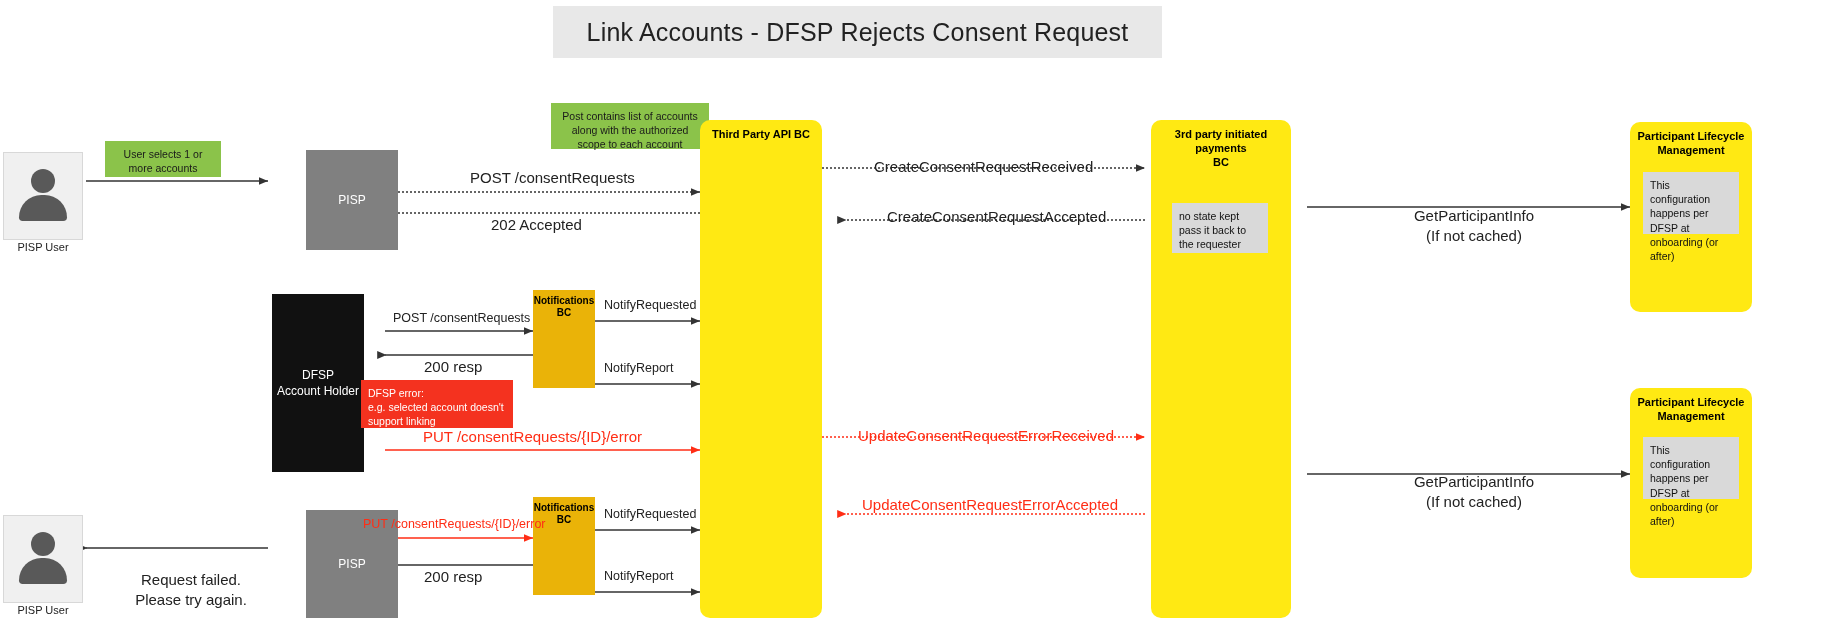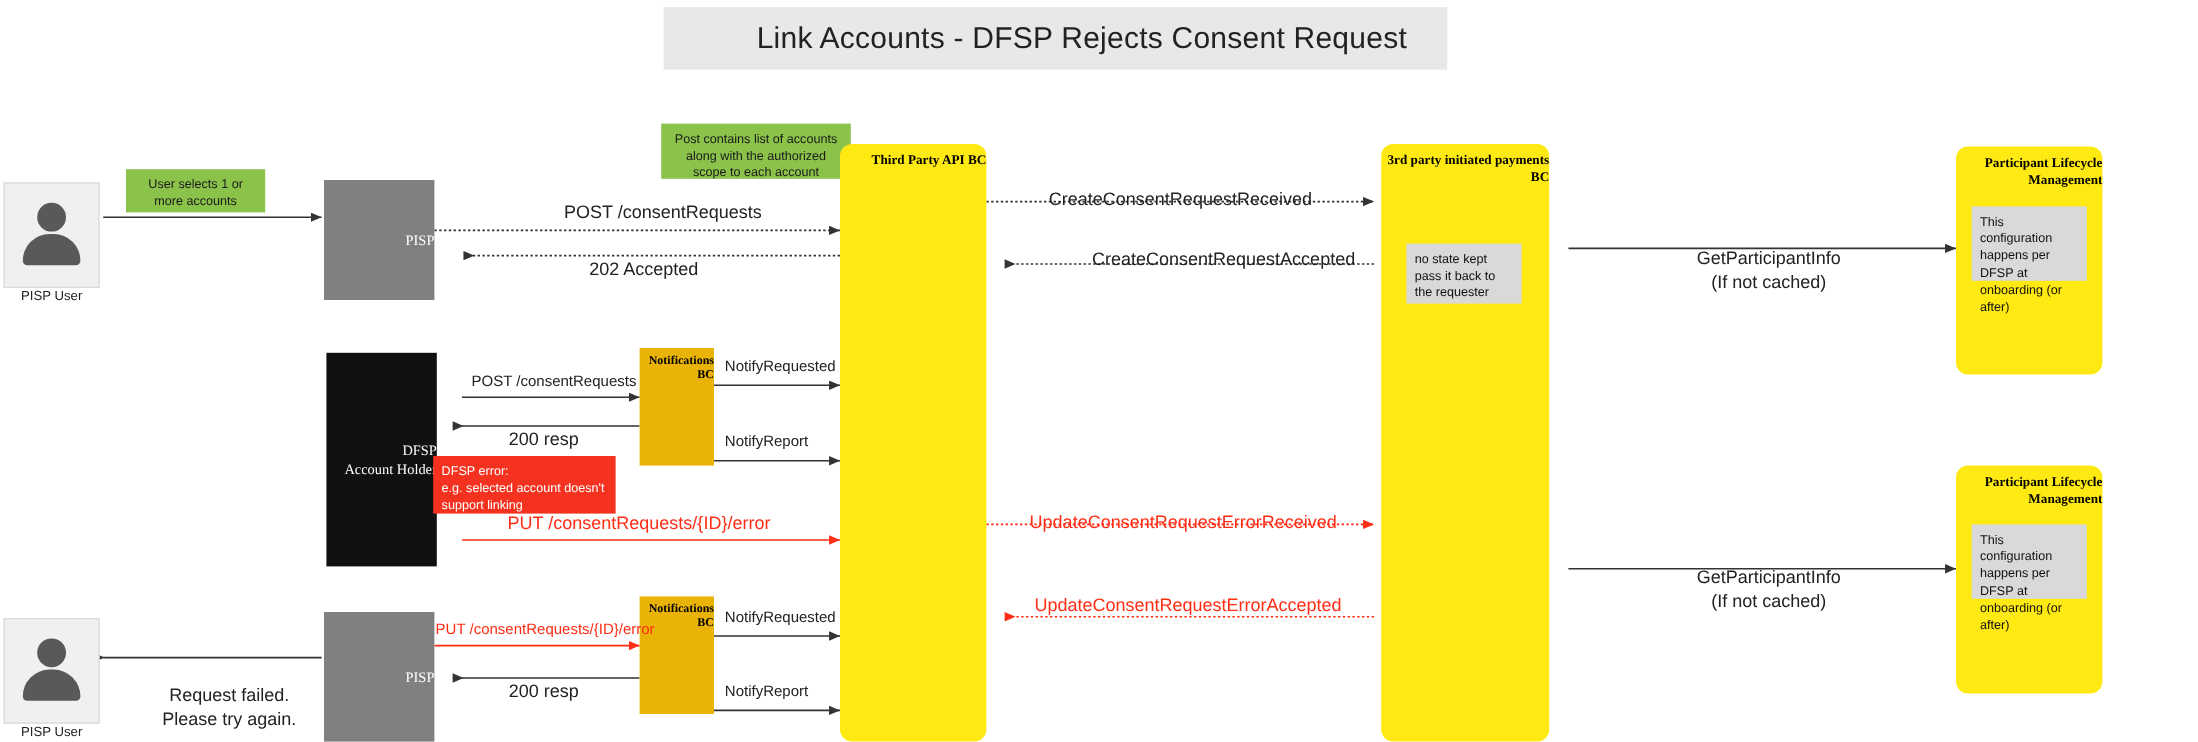--- a/index.html
+++ b/index.html
@@ -19,21 +19,21 @@
     width: 1832px;
     height: 618px;
   }
   .abs { position: absolute; }
 
   
   #title-bar {
     left: 553px; top: 6px;
     width: 609px; height: 52px;
     background: #e8e8e8;
-    display: flex; align-items: center; justify-content: center; padding-left: 44px;
+    display: flex; align-items: center; justify-content: center;
   }
   #title-text {
     font-size: 25px;
     color: #222222;
     letter-spacing: 0.2px;
     white-space: nowrap;
   }
 
   
   .actor-box {
@@ -64,29 +64,29 @@
     text-align: center;
     font-size: 11px;
     color: #222;
   }
 
   
   .box {
     box-sizing: border-box;
     display: flex;
     flex-direction: column;
-    align-items: flex-end;
-    font-family: Liberation Serif, serif;
+    align-items: center;
   }
   .box-pisp {
     background: #808080;
     color: #ffffff;
     justify-content: center;
     font-size: 12px;
     text-align: center;
+    margin-left: 36px;
   }
   .box-dfsp {
     background: #111111;
     color: #ffffff;
     justify-content: center;
     font-size: 12px;
     text-align: center;
     line-height: 1.35;
   }
   .box-yellow {
@@ -286,21 +286,21 @@
     <div class="actor-body"></div>
     <div class="actor-label">PISP User</div>
   </div>
 
   <div class="arrow-label" style="left:470px; top:169px;">POST /consentRequests</div>
 
   <div class="arrow-label" style="left:491px; top:216px;">202 Accepted</div>
 
   <div class="arrow-label" style="left:874px; top:158px;">CreateConsentRequestReceived</div>
 
-  <div class="arrow-label" style="left:910px; top:208px;">CreateConsentRequestAccepted</div>
+  <div class="arrow-label" style="left:887px; top:208px;">CreateConsentRequestAccepted</div>
 
   <div class="arrow-label multiline" style="left:1374px; top:174px; width:200px;">
     <div>GetParticipantInfo</div>
     <div>(If not cached)</div>
   </div>
 
   <div class="arrow-label small" style="left:393px; top:311px;">POST /consentRequests</div>
 
   <div class="arrow-label" style="left:424px; top:358px;">200 resp</div>
 

